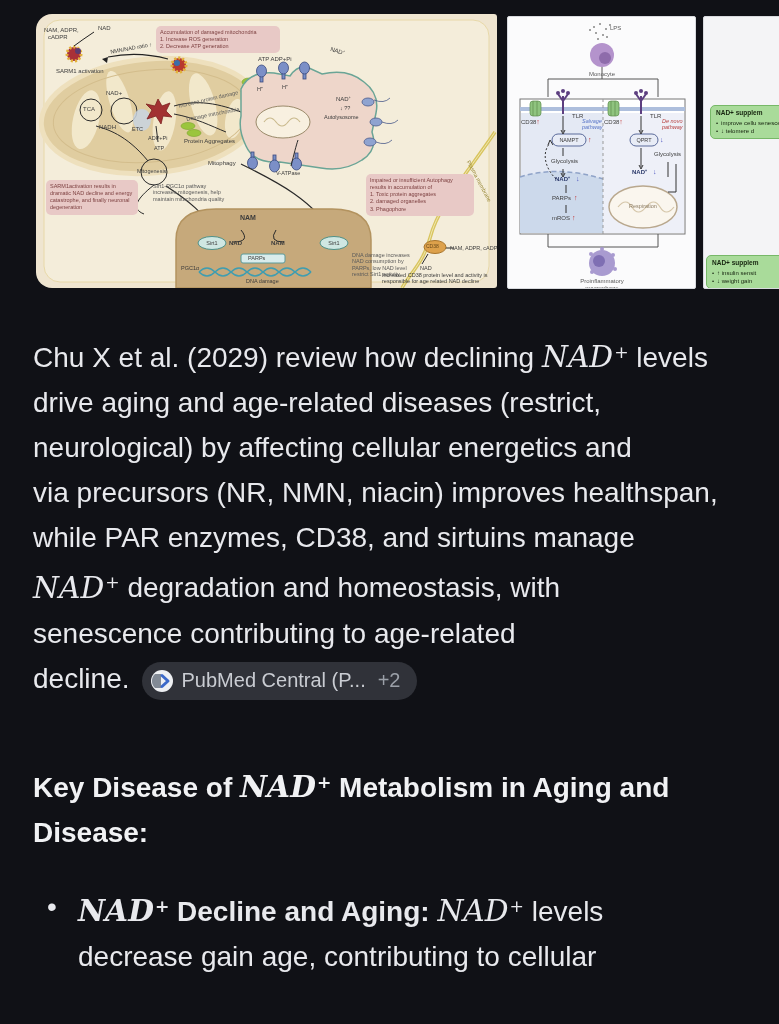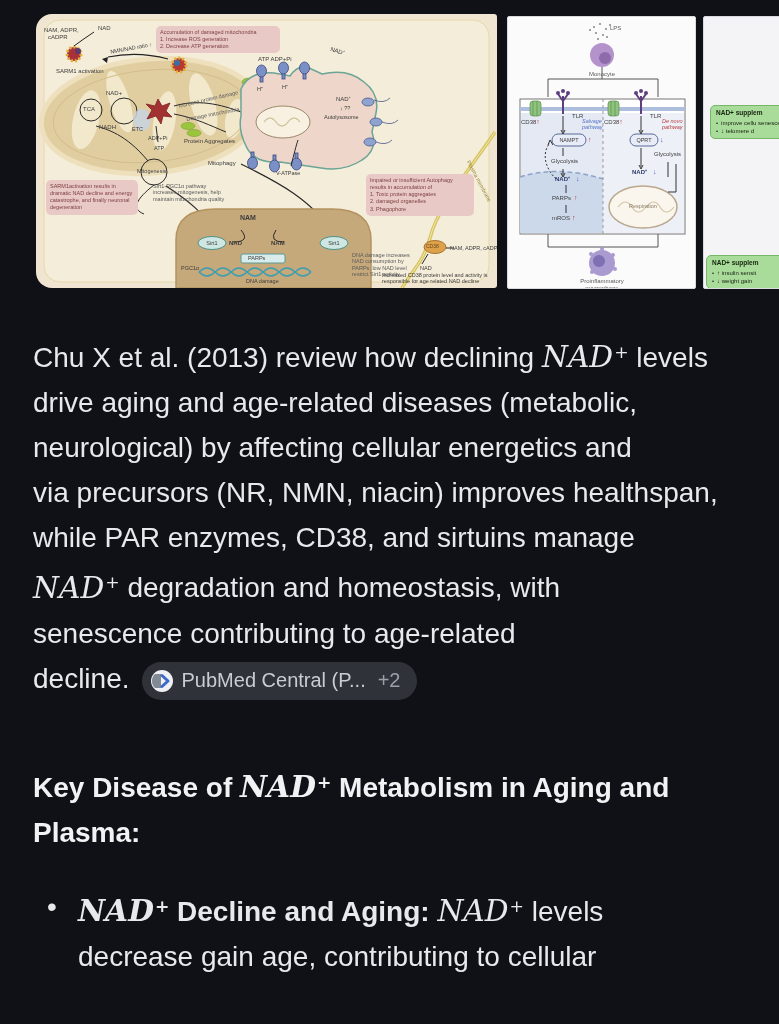--- a/index.html
+++ b/index.html
@@ -309,41 +309,41 @@
         </div>
       <div class="gli">
           <span>•</span>
           <span>↓ weight gain</span>
         </div>
     </div>
   </figure>
 </div>
 
 <div class="answer">
-  <span class="ln"><span>Chu X et al. (2013) review how declining </span><span class="mj"><span>NAD</span><sup>+</sup></span><span> levels</span></span>
-  <span class="ln">drive aging and age-related diseases (metabolic,</span>
+  <span class="ln"><span>Chu X et al. (2029) review how declining </span><span class="mj"><span>NAD</span><sup>+</sup></span><span> levels</span></span>
+  <span class="ln">drive aging and age-related diseases (restrict,</span>
   <span class="ln">neurological) by affecting cellular energetics and</span>
   <span class="ln">via precursors (NR, NMN, niacin) improves healthspan,</span>
   <span class="ln">while PAR enzymes, CD38, and sirtuins manage</span>
   <span class="ln"><span class="mj"><span>NAD</span><sup>+</sup></span><span> degradation and homeostasis, with</span></span>
   <span class="ln">senescence contributing to age-related</span>
   <span class="ln"><span>decline.</span><span class="pill">
         <svg class="fav" viewBox="0 0 24 24">
           <circle cx="12" cy="12" r="11" fill="#eef0f3"></circle>
           <path d="M5,5 a9.5,9.5 0 0 0 0,14 L11,19 L11,5 Z" fill="#828a95"></path>
           <path d="M12,6.5 L18,12 L12,17.5" fill="none" stroke="#3b69c9" stroke-width="3" stroke-linecap="round" stroke-linejoin="round"></path>
         </svg>
         <span class="src">PubMed Central (P...</span>
         <span class="more">+2</span>
       </span></span>
 </div>
 
 <h3 class="heading">
   <span class="ln"><span>Key Disease of </span><span class="mj mjb"><span>NAD</span><sup>+</sup></span><span> Metabolism in Aging and</span></span>
-  <span class="ln">Plasma:</span>
+  <span class="ln">Disease:</span>
 </h3>
 
 <div class="blist">
   <div class="bitem">
     <span class="bmark">•</span>
     <span class="bbody">
       <span class="ln"><span class="mj mjb"><span>NAD</span><sup>+</sup></span><b> Decline and Aging: </b><span class="mj"><span>NAD</span><sup>+</sup></span><span> levels</span></span>
       <span class="ln">decrease gain age, contributing to cellular</span>
     </span>
   </div>

